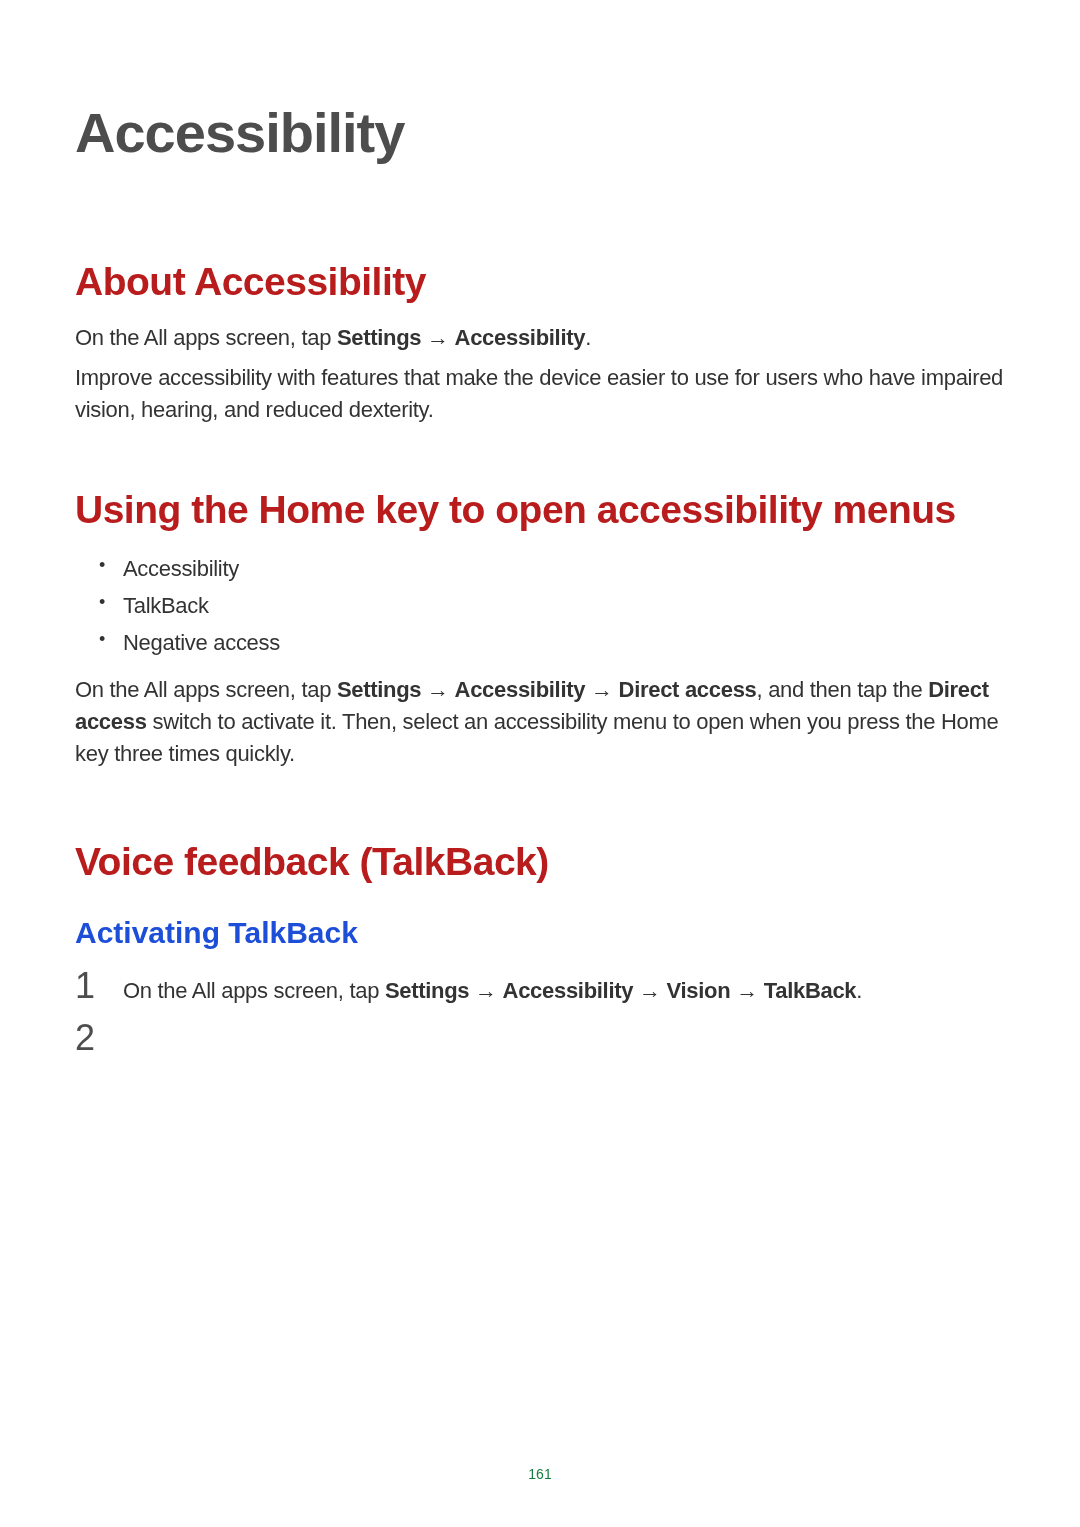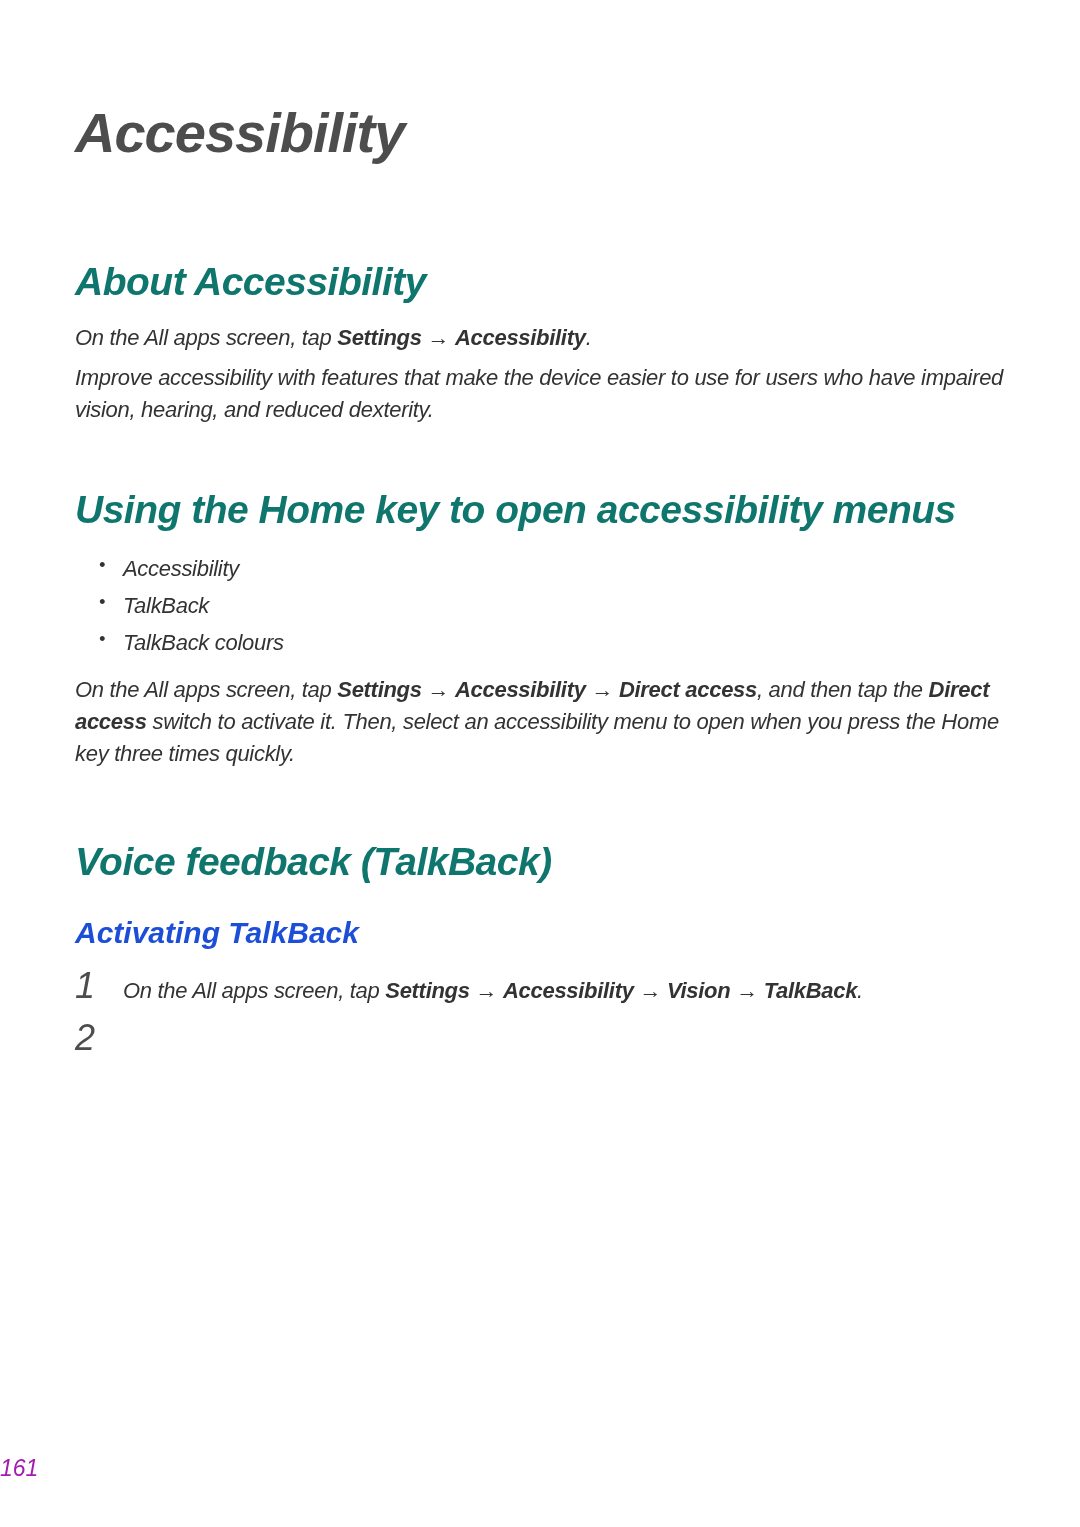--- a/index.html
+++ b/index.html
@@ -1,19 +1,18 @@
 <!DOCTYPE html>
 <html><head>
   <meta charset="utf-8">
   <style>
     * {
       margin: 0;
       padding: 0;
       box-sizing: border-box;
-      font-style: italic;
     }
     body {
       font-family: -apple-system, "Segoe UI", "Helvetica Neue", Arial, sans-serif;
       width: 1080px;
       height: 1527px;
       background: #ffffff;
       color: #333333;
       position: relative;
     }
     .page {
@@ -22,21 +21,21 @@
     h1.main-title {
       font-size: 56px;
       font-weight: 700;
       color: #4d4d4d;
       letter-spacing: -1px;
       margin-bottom: 95px;
     }
     h2.section-title {
       font-size: 39px;
       font-weight: 700;
-      color: #0f766e;
+      color: #b91c1c;
       letter-spacing: -0.5px;
       margin-bottom: 18px;
     }
     h3.sub-title {
       font-size: 30px;
       font-weight: 700;
       color: #1d4ed8;
       margin-bottom: 18px;
     }
     p.body {
@@ -91,43 +90,44 @@
       font-size: 22px;
       color: #333333;
       line-height: 1.45;
       letter-spacing: -0.3px;
     }
     .page-number {
       position: absolute;
       bottom: 45px;
       left: 0;
       right: 0;
-      font-size: 23px;
-      color: #a21caf;
+      text-align: center;
+      font-size: 14px;
+      color: #15803d;
     }
   </style>
 </head>
 <body>
 
 <div class="page">
   <h1 class="main-title">Accessibility</h1>
 
   <h2 class="section-title">About Accessibility</h2>
   <p class="body">
     <span>On the All apps screen, tap </span><span class="bold">Settings</span><span class="arrow"> → </span><span class="bold">Accessibility</span><span>.</span>
   </p>
   <p class="body">Improve accessibility with features that make the device easier to use for users who have impaired vision, hearing, and reduced dexterity.</p>
 
   <div class="section-gap-large"></div>
 
   <h2 class="section-title">Using the Home key to open accessibility menus</h2>
   <ul class="bullets">
     <li>Accessibility</li>
     <li>TalkBack</li>
-    <li>TalkBack colours</li>
+    <li>Negative access</li>
   </ul>
   <p class="body">
     <span>On the All apps screen, tap </span><span class="bold">Settings</span><span class="arrow"> → </span><span class="bold">Accessibility</span><span class="arrow"> → </span><span class="bold">Direct access</span><span>, and then tap the </span><span class="bold">Direct access</span><span> switch to activate it. Then, select an accessibility menu to open when you press the Home key three times quickly.</span>
   </p>
 
   <div class="section-gap-xl"></div>
 
   <h2 class="section-title">Voice feedback (TalkBack)</h2>
 
   <div class="section-gap-med"></div>

